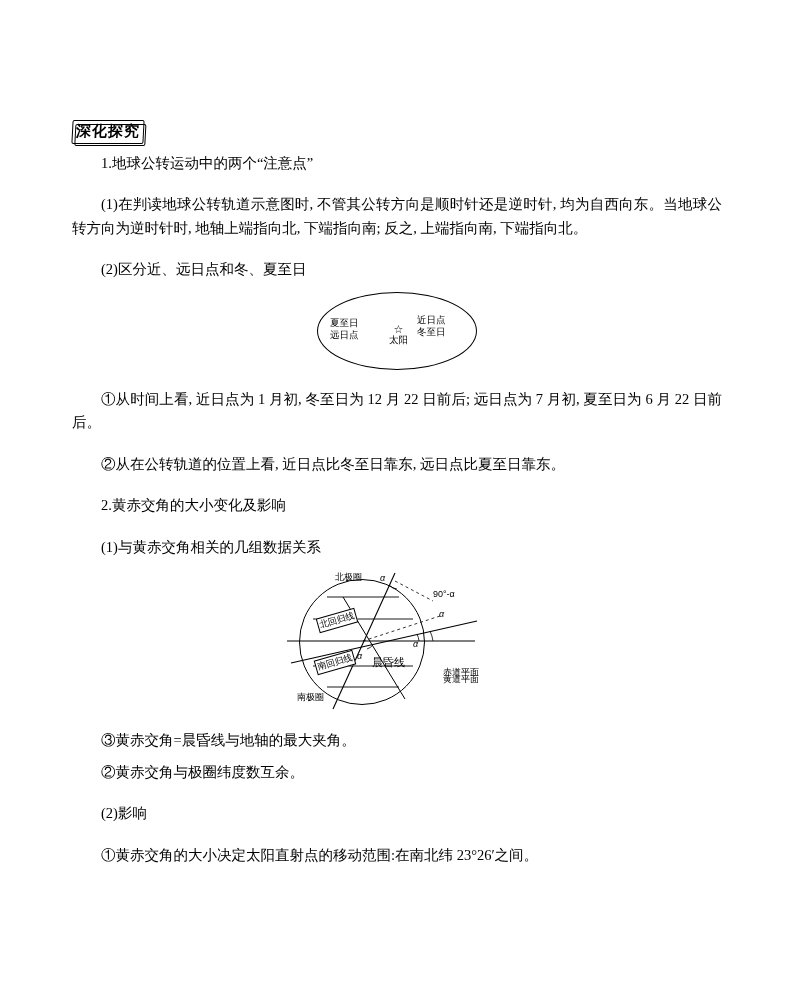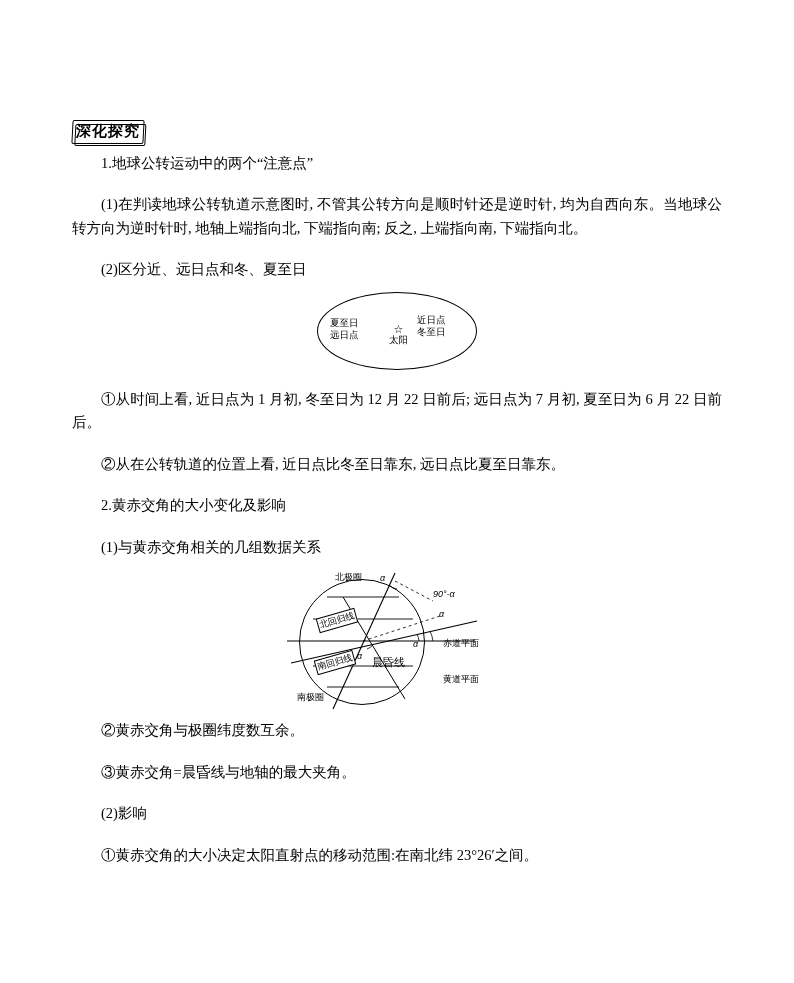--- a/index.html
+++ b/index.html
@@ -117,26 +117,26 @@
     position: absolute;
     font-family: "Liberation Sans", "DejaVu Sans", sans-serif;
     font-size: 9px;
     white-space: nowrap;
   }
   .fig2 .t-beijiquan { left: 88px; top: 0px; }
   .fig2 .t-beihui    { left: 70px; top: 42px; transform: rotate(-16deg); }
   .fig2 .t-nanhui    { left: 68px; top: 84px; transform: rotate(-16deg); }
   .fig2 .t-nanjiquan { left: 50px; top: 120px; }
   .fig2 .t-huangdao  { left: 196px; top: 58px; margin-top: 44px; }
-  .fig2 .t-chidao    { left: 196px; top: 66px; }
+  .fig2 .t-chidao    { left: 196px; top: 95px; }
   .fig2 .t-chenhun   { left: 125px; top: 86px; font-size: 11px; width: 10px; line-height: 1.05; }
   .fig2 .t-a1        { left: 192px; top: 38px; font-style: italic; }
   .fig2 .t-a2        { left: 166px; top: 68px; font-style: italic; }
   .fig2 .t-a3        { left: 110px; top: 80px; font-style: italic; }
-  .fig2 .t-90a       { left: 186px; top: 18px; font-style: italic; }
+  .fig2 .t-90a       { left: 186px; top: 18px; }
   .fig2 .t-alpha-top { left: 133px; top: 2px; font-style: italic; }
   .label-box {
     border: 1px solid #000;
     padding: 0 1px;
     background: #fff;
   }
 </style>
 </head>
 <body>
 
@@ -207,20 +207,20 @@
       <div class="t t-huangdao">黄道平面</div>
       <div class="t t-chidao">赤道平面</div>
       <div class="t t-chenhun">晨昏线</div>
       <div class="t t-a1">α</div>
       <div class="t t-a2">α</div>
       <div class="t t-a3">α</div>
       <div class="t t-alpha-top">α</div>
       <div class="t t-90a">90°-α</div>
     </div>
 
+    <p class="indent gap-s">③黄赤交角=晨昏线与地轴的最大夹角。</p>
     <p class="indent gap-m">②黄赤交角与极圈纬度数互余。</p>
-    <p class="indent gap-s">③黄赤交角=晨昏线与地轴的最大夹角。</p>
     <p class="indent gap-s">(2)影响</p>
     <p class="indent gap-s">①黄赤交角的大小决定太阳直射点的移动范围:在南北纬 23°26′之间。</p>
     <p class="indent gap-s"></p>
 
   </div>
 </div>
 
 </body></html>

